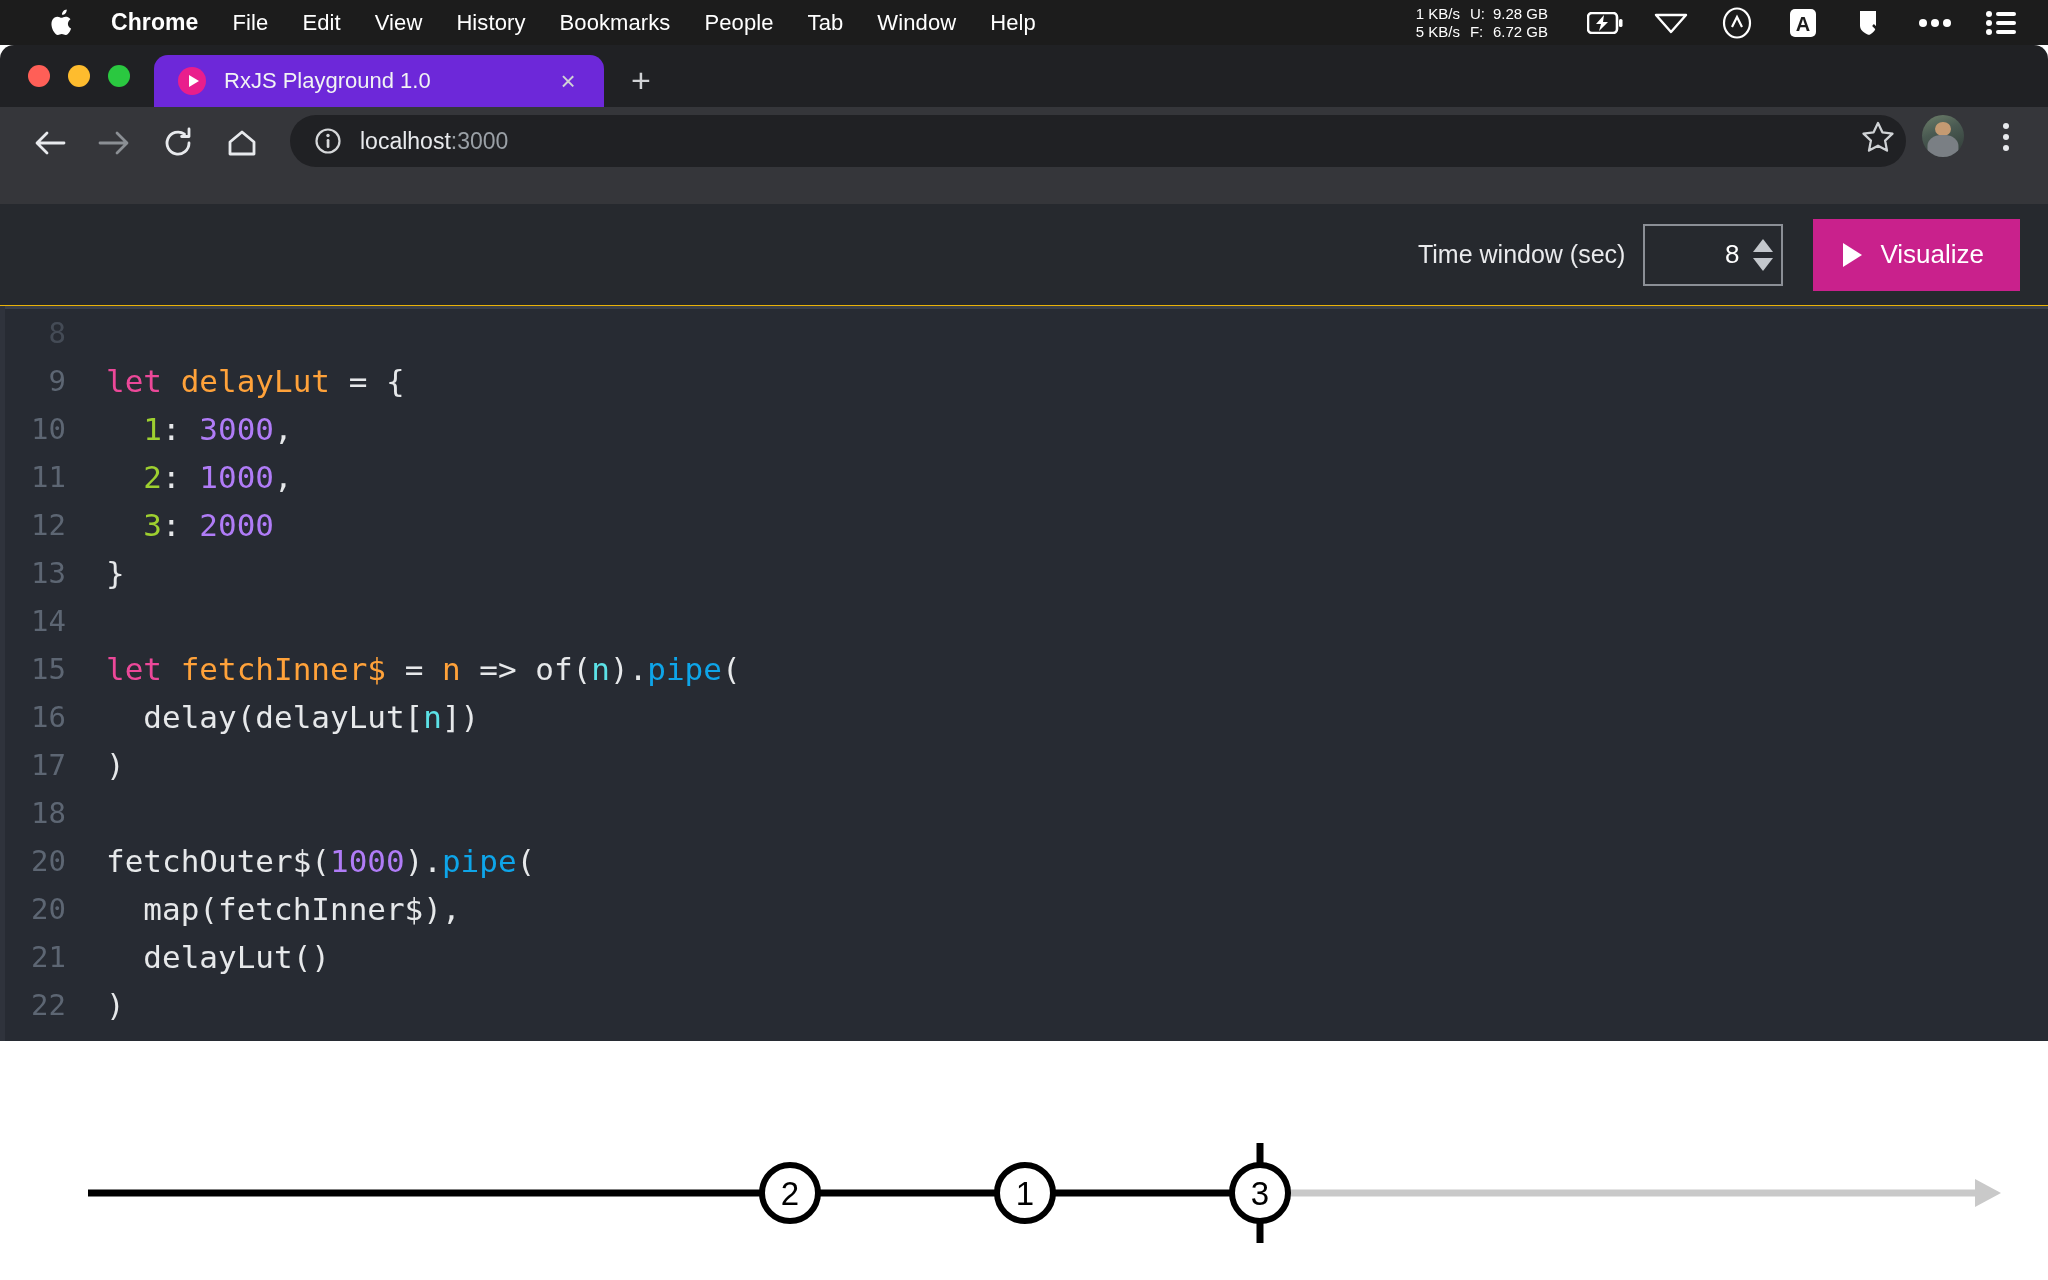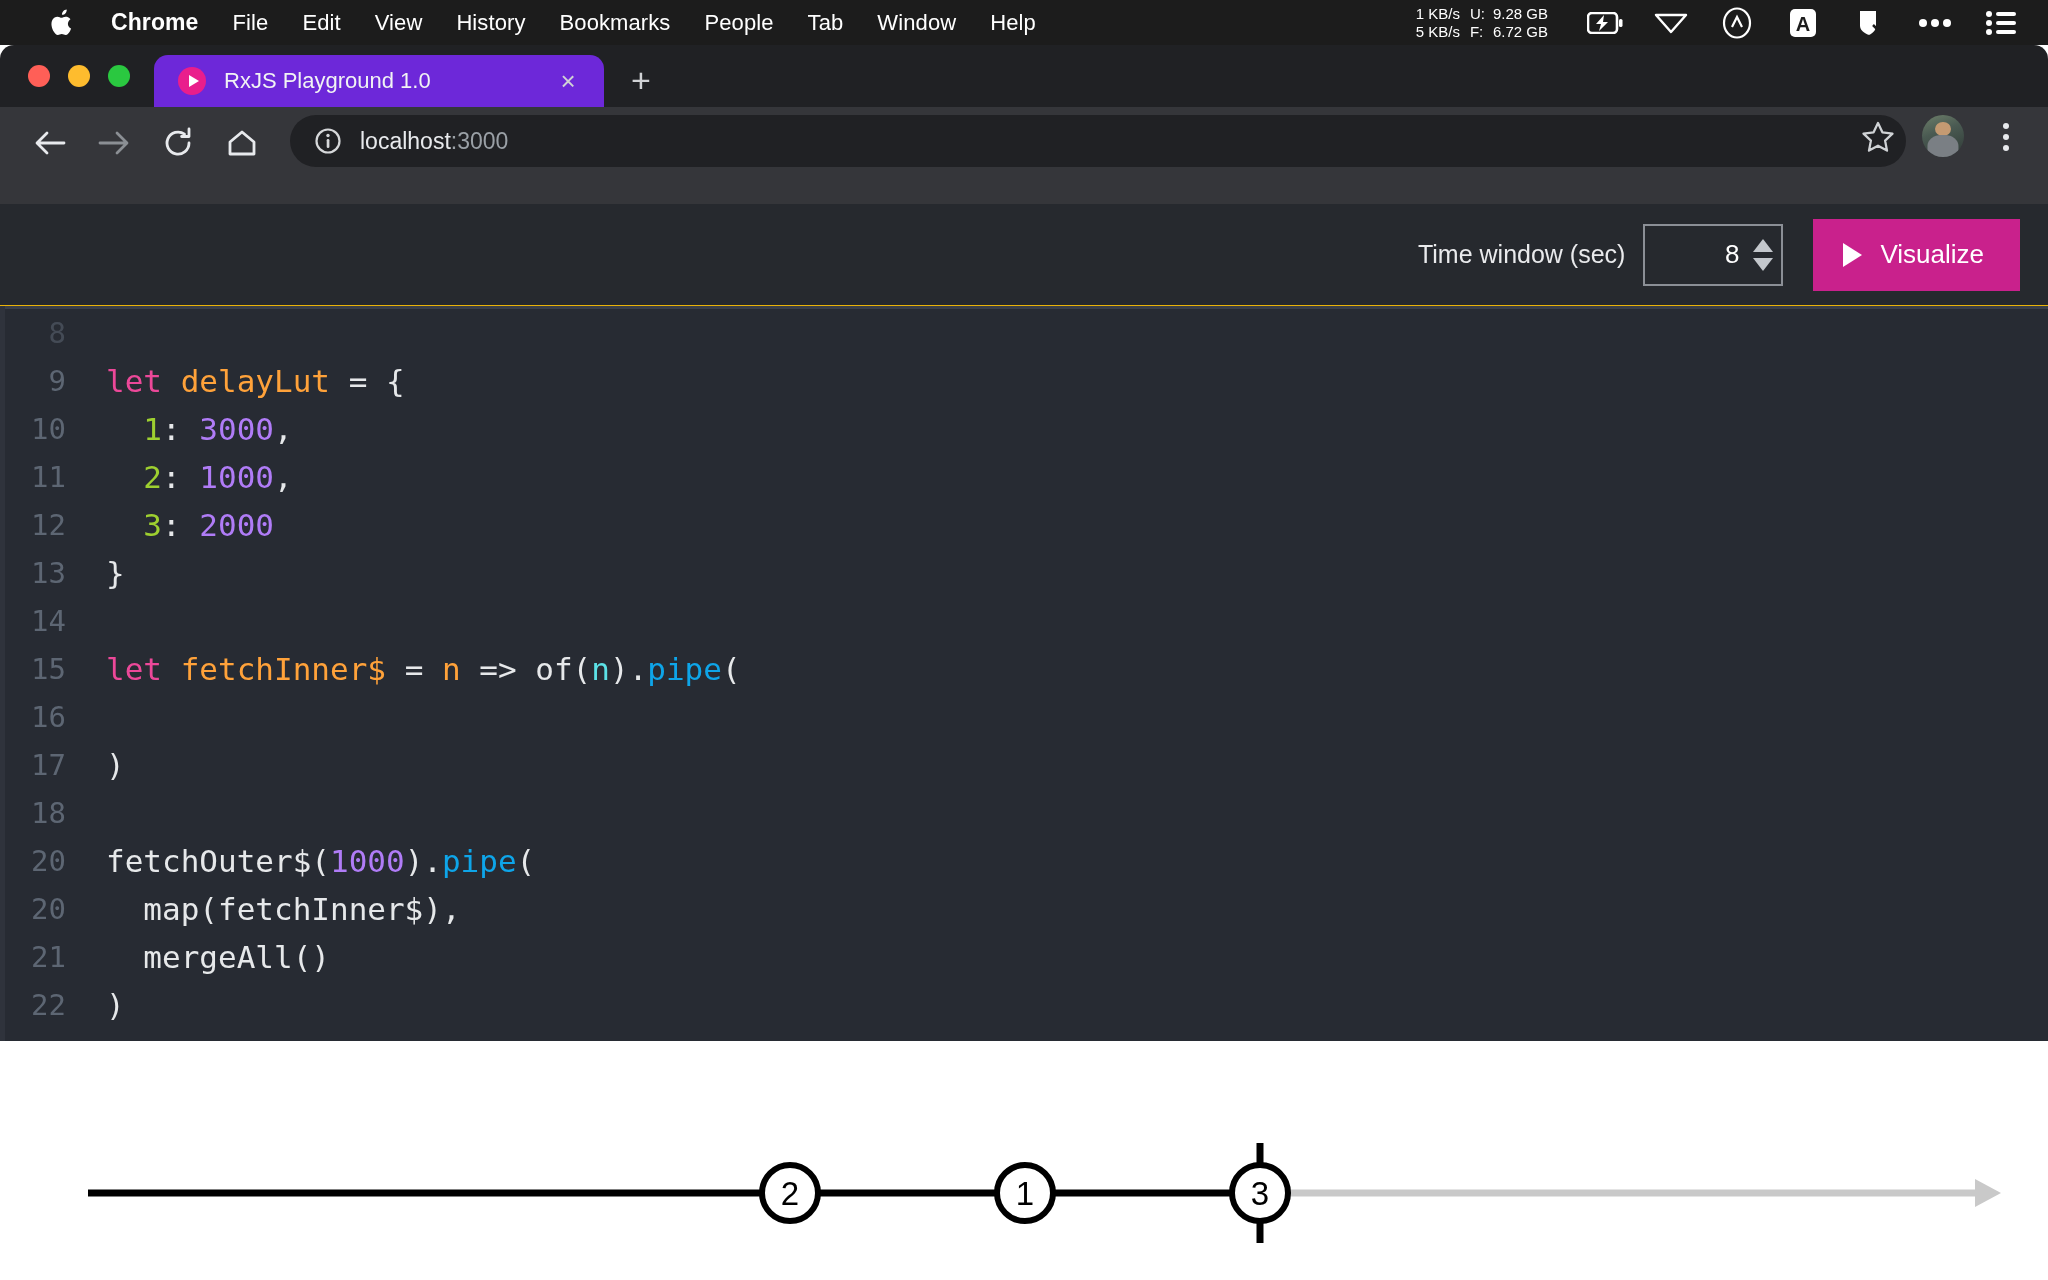--- a/index.html
+++ b/index.html
@@ -456,26 +456,26 @@
       <div class="editor-left-rail"></div>
       <div id="code-lines">
           <div class="code-line"><span class="ln" style="opacity: 0.55;">8</span><span class="code-text"></span></div>
           <div class="code-line"><span class="ln">9</span><span class="code-text"><span class="t-kw">let </span><span class="t-var">delayLut</span><span class="t-pl"> = {</span></span></div>
           <div class="code-line"><span class="ln">10</span><span class="code-text"><span class="t-pl">  </span><span class="t-key">1</span><span class="t-pl">: </span><span class="t-num">3000</span><span class="t-pl">,</span></span></div>
           <div class="code-line"><span class="ln">11</span><span class="code-text"><span class="t-pl">  </span><span class="t-key">2</span><span class="t-pl">: </span><span class="t-num">1000</span><span class="t-pl">,</span></span></div>
           <div class="code-line"><span class="ln">12</span><span class="code-text"><span class="t-pl">  </span><span class="t-key">3</span><span class="t-pl">: </span><span class="t-num">2000</span></span></div>
           <div class="code-line"><span class="ln">13</span><span class="code-text"><span class="t-pl">}</span></span></div>
           <div class="code-line"><span class="ln">14</span><span class="code-text"></span></div>
           <div class="code-line"><span class="ln">15</span><span class="code-text"><span class="t-kw">let </span><span class="t-var">fetchInner$</span><span class="t-pl"> = </span><span class="t-var">n</span><span class="t-pl"> =&gt; of(</span><span class="t-param">n</span><span class="t-pl">).</span><span class="t-fn">pipe</span><span class="t-pl">(</span></span></div>
-          <div class="code-line"><span class="ln">16</span></div>
+          <div class="code-line"><span class="ln">16</span><span class="code-text"><span class="t-pl">  delay(delayLut[</span><span class="t-param">n</span><span class="t-pl">])</span></span></div>
           <div class="code-line"><span class="ln">17</span><span class="code-text"><span class="t-pl">)</span></span></div>
           <div class="code-line"><span class="ln">18</span><span class="code-text"></span></div>
           <div class="code-line"><span class="ln">20</span><span class="code-text"><span class="t-pl">fetchOuter$(</span><span class="t-num">1000</span><span class="t-pl">).</span><span class="t-fn">pipe</span><span class="t-pl">(</span></span></div>
           <div class="code-line"><span class="ln">20</span><span class="code-text"><span class="t-pl">  map(fetchInner$),</span></span></div>
-          <div class="code-line"><span class="ln">21</span><span class="code-text"><span class="t-pl">  mergeAll()</span></span></div>
+          <div class="code-line"><span class="ln">21</span><span class="code-text"><span class="t-pl">  delayLut()</span></span></div>
           <div class="code-line"><span class="ln">22</span><span class="code-text"><span class="t-pl">)</span></span></div>
         </div>
     </div>
 
     <div class="marble">
       <svg id="marble-svg" width="2048" height="253" viewBox="0 0 2048 253">
           <defs>
             <marker id="arrowhead" markerWidth="8" markerHeight="8" refX="6" refY="4" orient="auto">
               <path d="M0,0 L8,4 L0,8 Z" fill="#c9c9c9"></path>
             </marker>

